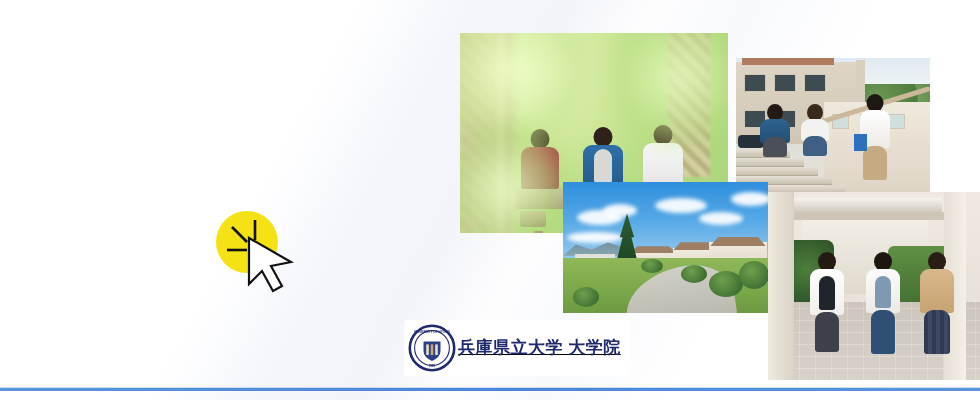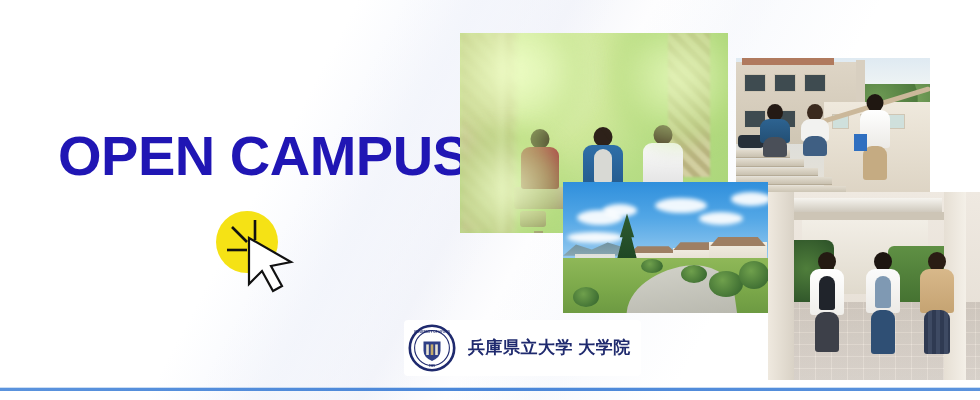--- a/index.html
+++ b/index.html
@@ -221,24 +221,25 @@
       linear-gradient(#e4dbd1,#efe8e0);
   }
   #photo-corridor .skyslice {
     position:absolute; left:0; top:0; width:14px; height:56px;
     background:linear-gradient(#3f9adf,#8cc6ee);
   }
 
   
   #logo-lockup {
     position:absolute; left:404px; top:320px;
-    display:flex; align-items:center; gap:12px;
+    display:flex; align-items:center; gap:2px;
     background:rgba(255,255,255,.97);
     padding:4px 10px 4px 4px;
     border-radius:4px;
+    text-decoration:underline;
   }
   #seal { width:48px; height:48px; flex:0 0 48px; }
   #logo-text { line-height:1.22; }
   .logo-line {
     font-size:17px; font-weight:bold; color:#1f2a6e; white-space:nowrap;
     letter-spacing:.5px;
   }
 
   
   #bottom-rule {
@@ -249,21 +250,20 @@
     position:absolute; left:0; bottom:12px; width:980px; height:1px;
     background:rgba(160,195,235,.55);
   }
 </style>
 </head>
 <body>
 
 <div id="banner">
   <div class="sheen"></div>
 
-  <div id="headline">OPEN CAMPUS</div>
 
   <div id="click-mark">
     <svg viewBox="0 0 105 100" xmlns="http://www.w3.org/2000/svg">
       <circle cx="42" cy="42" r="31" fill="#f5e215"></circle>
       <g stroke="#111" stroke-width="2.6" stroke-linecap="butt">
         <line x1="22" y1="50" x2="42" y2="50"></line>
         <line x1="50" y1="20" x2="50" y2="40"></line>
         <line x1="27" y1="27" x2="42" y2="42"></line>
       </g>
       <path d="M44 38 L86 62 L66 66 L77 86 L68 91 L57 71 L44 84 Z" fill="#ffffff" stroke="#111" stroke-width="2.2" stroke-linejoin="miter"></path>

